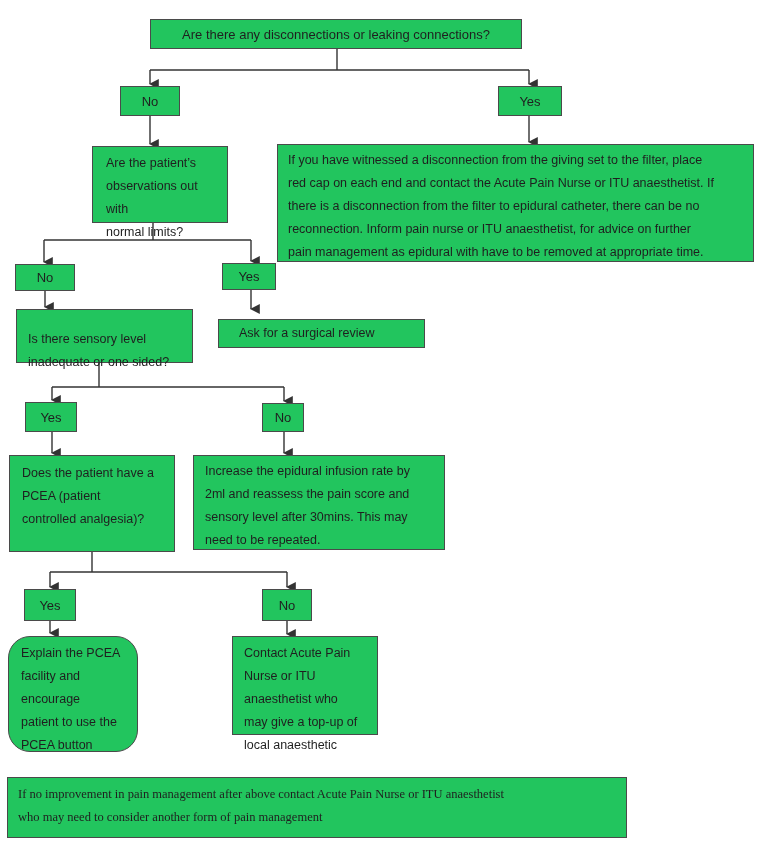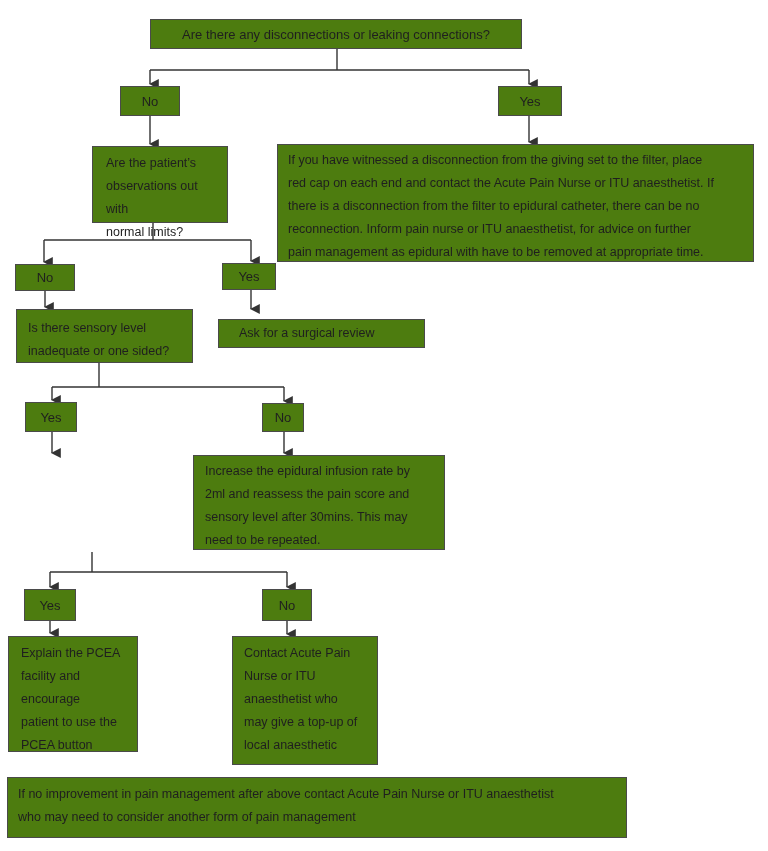--- a/index.html
+++ b/index.html
@@ -10,21 +10,21 @@
     background: var(--background, #ffffff);
     font-family: "Liberation Sans", sans-serif;
     color: var(--text, #1f1f1f);
     overflow: hidden;
   }
   .connectors { position: absolute; left: 0; top: 0; }
   .node {
     position: absolute;
     box-sizing: border-box;
     border: 1.5px solid var(--border, #4a4a4a);
-    background: #4d7c0f;
+    background: #22c55e;
     font-size: 12.5px;
     line-height: 23px;
     white-space: pre-line;
   }
   .center {
     display: flex;
     align-items: center;
     justify-content: center;
     font-size: 13px;
     white-space: nowrap;
@@ -93,47 +93,50 @@
   <div class="node" style="left:277px; top:144px; width:477px; height:118px; padding:4px 8px 0 10px;">If you have witnessed a disconnection from the giving set to the filter, place
 red cap on each end and contact the Acute Pain Nurse or ITU anaesthetist. If
 there is a disconnection from the filter to epidural catheter, there can be no
 reconnection. Inform pain nurse or ITU anaesthetist, for advice on further
 pain management as epidural with have to be removed at appropriate time.</div>
 
   <div class="node center" style="left:15px; top:264px; width:60px; height:27px;">No</div>
 
   <div class="node center" style="left:222px; top:263px; width:54px; height:27px;">Yes</div>
 
-  <div class="node" style="left:16px; top:309px; width:177px; height:54px; padding:7px 6px 0 11px;">Is there sensory level
+  <div class="node" style="left:16px; top:309px; width:177px; height:54px; padding:18px 6px 0 11px;">Is there sensory level
 inadequate or one sided?</div>
 
   <div class="node single" style="left:218px; top:311px; width:207px; height:29px; padding-left:20px;margin-top:8px;">Ask for a surgical review</div>
 
   <div class="node center" style="left:25px; top:402px; width:52px; height:30px;">Yes</div>
 
   <div class="node center" style="left:262px; top:403px; width:42px; height:29px;">No</div>
 
+  <div class="node" style="left:9px; top:455px; width:166px; height:97px; padding:6px 6px 0 12px;">Does the patient have a
+PCEA (patient
+controlled analgesia)?</div>
 
   <div class="node" style="left:193px; top:455px; width:252px; height:95px; padding:4px 6px 0 11px;">Increase the epidural infusion rate by
 2ml and reassess the pain score and
 sensory level after 30mins. This may
 need to be repeated.</div>
 
   <div class="node center" style="left:24px; top:589px; width:52px; height:32px;">Yes</div>
 
   <div class="node center" style="left:262px; top:589px; width:50px; height:32px;">No</div>
 
-  <div class="node" style="left:8px; top:636px; width:130px; height:116px; padding:5px 4px 0 12px;">Explain the PCEA
+  <div class="node" style="left:8px; top:636px; width:130px; height:116px; padding:5px 4px 0 12px;border-radius:22px;">Explain the PCEA
 facility and
 encourage
 patient to use the
 PCEA button</div>
 
-  <div class="node" style="left:232px; top:636px; width:146px; height:129px; padding:5px 4px 0 11px;">Contact Acute Pain
+  <div class="node" style="left:232px; top:636px; width:146px; height:99px; padding:5px 4px 0 11px;">Contact Acute Pain
 Nurse or ITU
 anaesthetist who
 may give a top-up of
 local anaesthetic</div>
 
-  <div class="node" style="left:7px; top:777px; width:620px; height:61px; padding:5px 10px 0 10px;">If no improvement in pain management after above contact Acute Pain Nurse or ITU anaesthetist
+  <div class="node" style="left:7px; top:777px; width:620px; height:61px; padding:5px 10px 0 10px;font-family:Liberation Serif, serif;">If no improvement in pain management after above contact Acute Pain Nurse or ITU anaesthetist
 who may need to consider another form of pain management</div>
 
 </div>
 
 </body></html>

